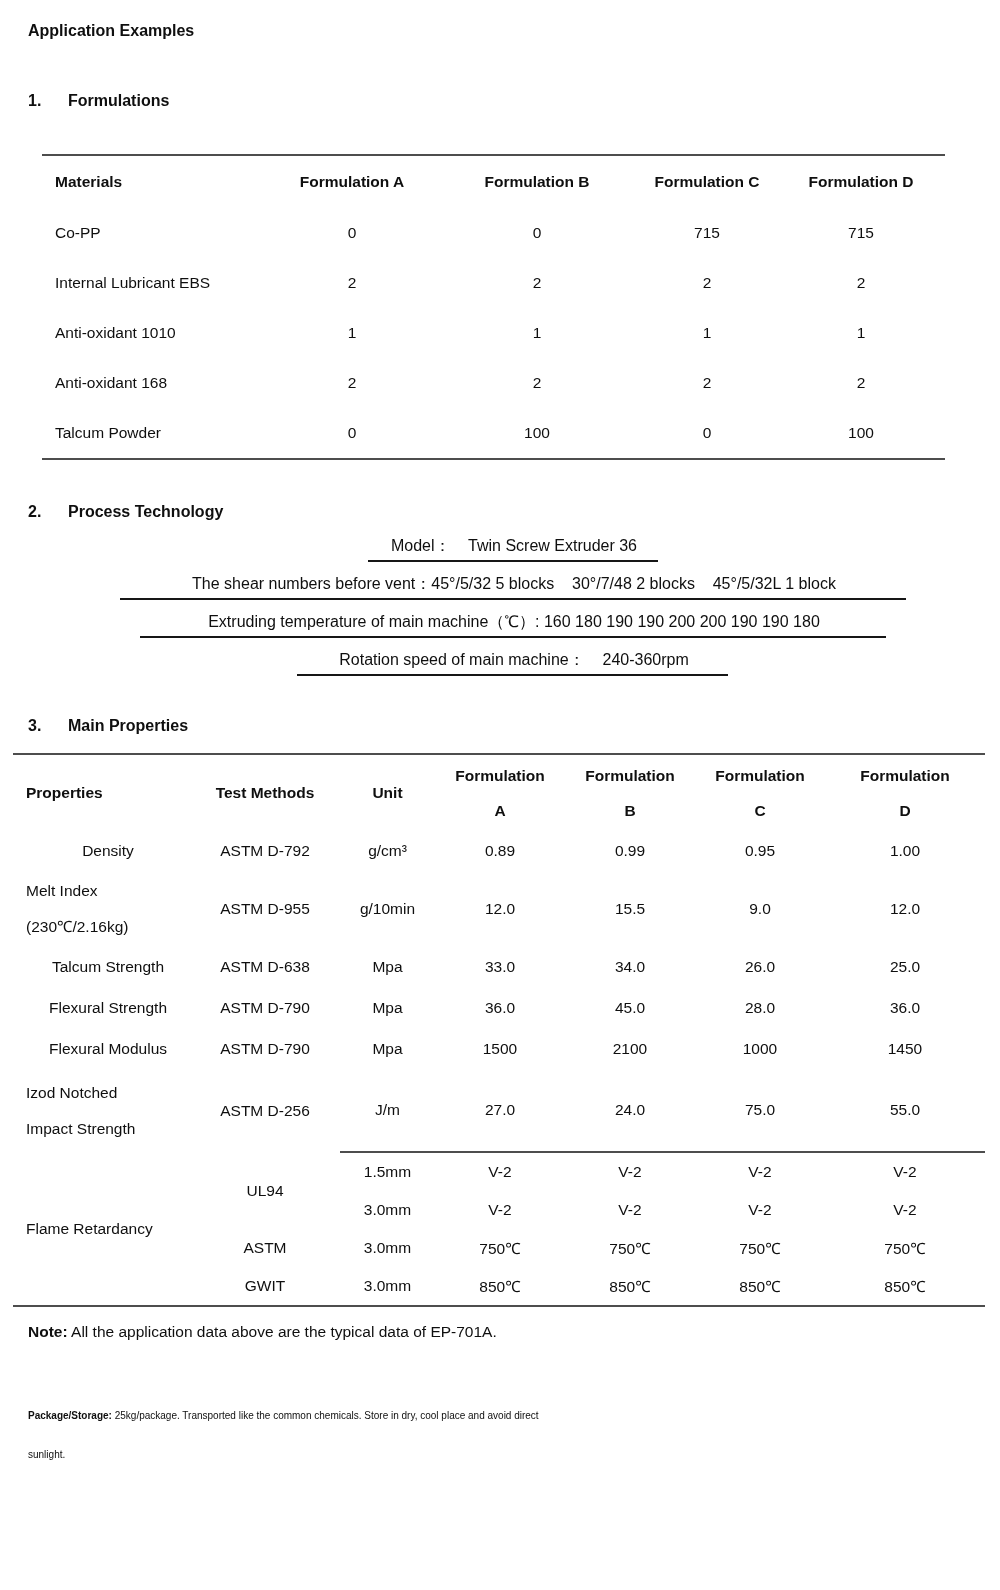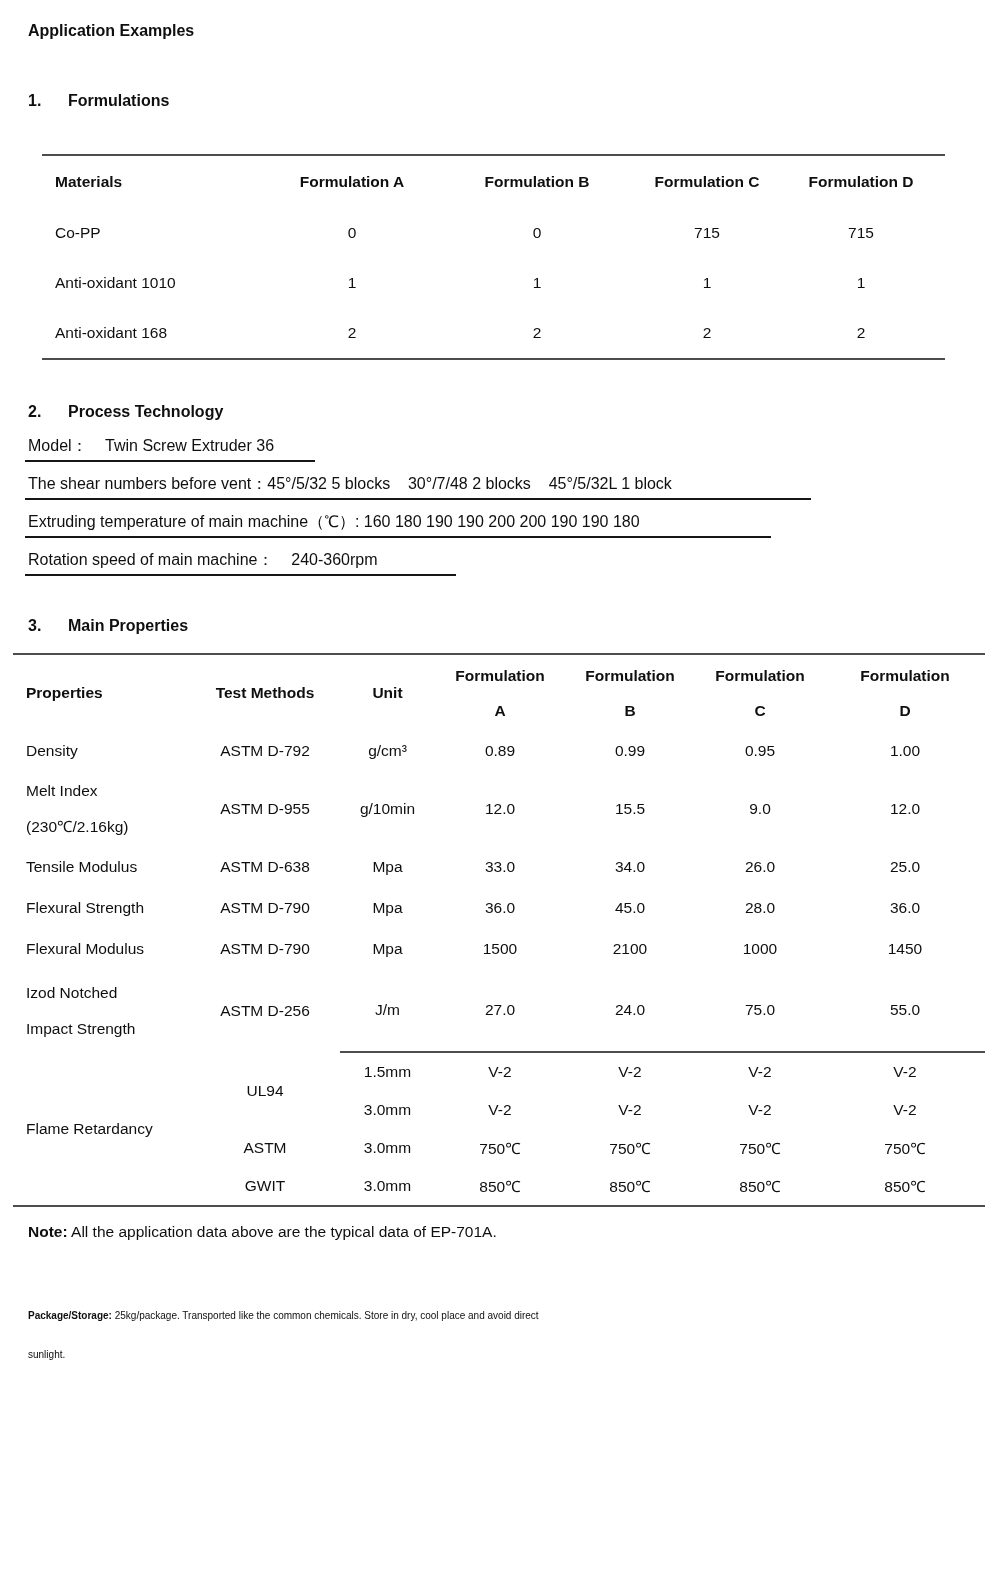--- a/index.html
+++ b/index.html
@@ -25,41 +25,41 @@
   table.t1 {
     width:903px; margin:44px 0 0 42px;
     border-top:2px solid #4d4d4d; border-bottom:2px solid #4d4d4d;
     font-size:15.5px;
   }
   table.t1 th { height:52px; font-weight:bold; text-align:center; vertical-align:middle; }
   table.t1 td { height:50px; text-align:center; vertical-align:middle; }
   table.t1 th.first, table.t1 td.first { text-align:left; padding-left:13px; }
 
   
-  .proc-lines { margin:14px 0 0 25px; font-size:16px; }
+  .proc-lines { margin:14px 0 0 25px; font-size:16px;text-align:center; }
   .proc-line { margin-bottom:11px; }
   .proc-line .u {
     display:inline-block; white-space:pre;
     border-bottom:2px solid #161616;
     padding:0 0 3px 3px; line-height:22px;
   }
   .u1 { width:287px; } .u2 { width:783px; } .u3 { width:743px; } .u4 { width:428px; }
 
   
   table.t3 {
     width:972px; margin:18px 0 0 13px;
     border-top:2px solid #4d4d4d; border-bottom:2px solid #4d4d4d;
     font-size:15.5px;
   }
   table.t3 th { font-weight:bold; text-align:center; vertical-align:middle; height:75px; }
   table.t3 th.first { text-align:left; padding-left:13px; }
   table.t3 .fhead div { line-height:35px; }
   table.t3 td { text-align:center; vertical-align:middle; }
   table.t3 td.first { text-align:left; padding-left:13px; }
-  table.t3 tr.r-s td { height:41px; }
+  table.t3 tr.r-s td { height:41px;text-align:center; }
   table.t3 tr.r-m td { height:75px; }
   table.t3 tr.r-l td { height:82px; }
   table.t3 tr.r-f td { height:38px; }
   table.t3 .two-line span { display:block; line-height:36px; }
   table.t3 td.topline { border-top:2px solid #4d4d4d; }
 
   
   .note { margin:16px 0 0 28px; font-size:15.5px; }
   .package { margin:55px 0 0 28px; font-size:10px; line-height:39px; width:965px; }
   b { font-weight:bold; }
@@ -91,32 +91,46 @@
     <th>Formulation D</th>
   </tr>
   <tr>
     <td class="first">Co-PP</td>
     <td>0</td>
     <td>0</td>
     <td>715</td>
     <td>715</td>
   </tr>
   <tr>
+    <td class="first">Internal Lubricant EBS</td>
+    <td>2</td>
+    <td>2</td>
+    <td>2</td>
+    <td>2</td>
+  </tr>
+  <tr>
     <td class="first">Anti-oxidant 1010</td>
     <td>1</td>
     <td>1</td>
     <td>1</td>
     <td>1</td>
   </tr>
   <tr>
     <td class="first">Anti-oxidant 168</td>
     <td>2</td>
     <td>2</td>
     <td>2</td>
     <td>2</td>
+  </tr>
+  <tr>
+    <td class="first">Talcum Powder</td>
+    <td>0</td>
+    <td>100</td>
+    <td>0</td>
+    <td>100</td>
   </tr>
 </tbody>
   </table>
 
 <div class="sec-heading" id="sec2-heading">
   <span class="sec-num">2.</span>
   <span>Process Technology</span>
 </div>
 
 <div class="proc-lines">
@@ -181,21 +195,21 @@
     </td>
     <td>ASTM D-955</td>
     <td>g/10min</td>
     <td>12.0</td>
     <td>15.5</td>
     <td>9.0</td>
     <td>12.0</td>
   </tr>
 
   <tr class="r-s">
-    <td class="first">Tensile Modulus</td>
+    <td class="first">Talcum Strength</td>
     <td>ASTM D-638</td>
     <td>Mpa</td>
     <td>33.0</td>
     <td>34.0</td>
     <td>26.0</td>
     <td>25.0</td>
   </tr>
 
   <tr class="r-s">
     <td class="first">Flexural Strength</td>

